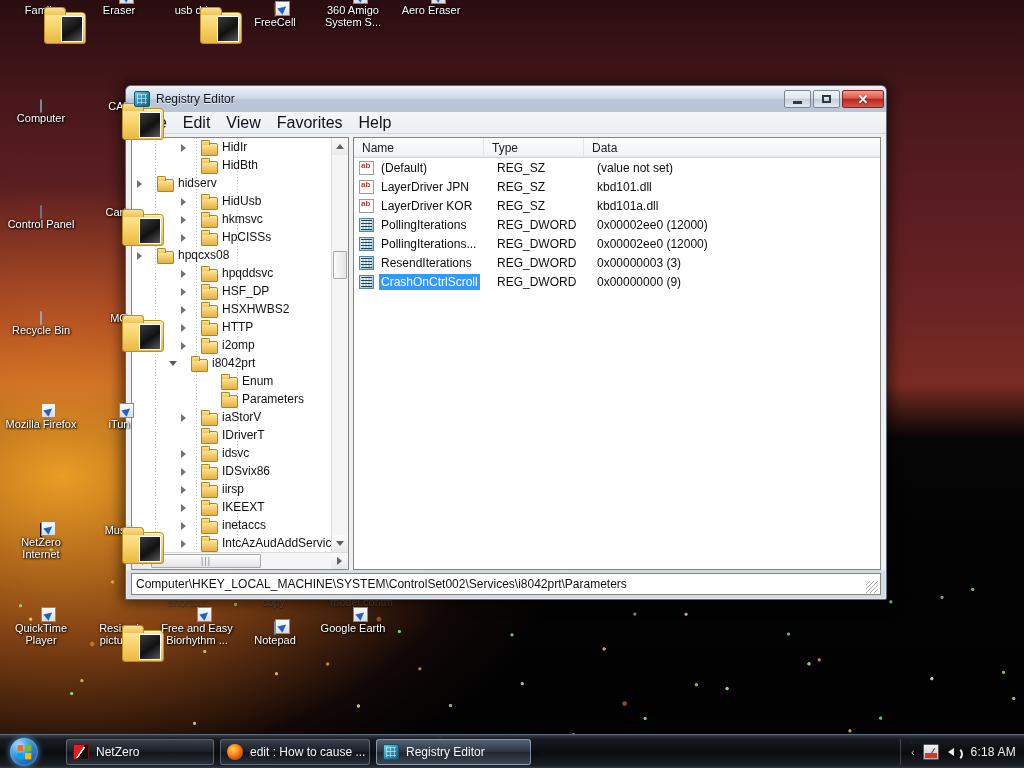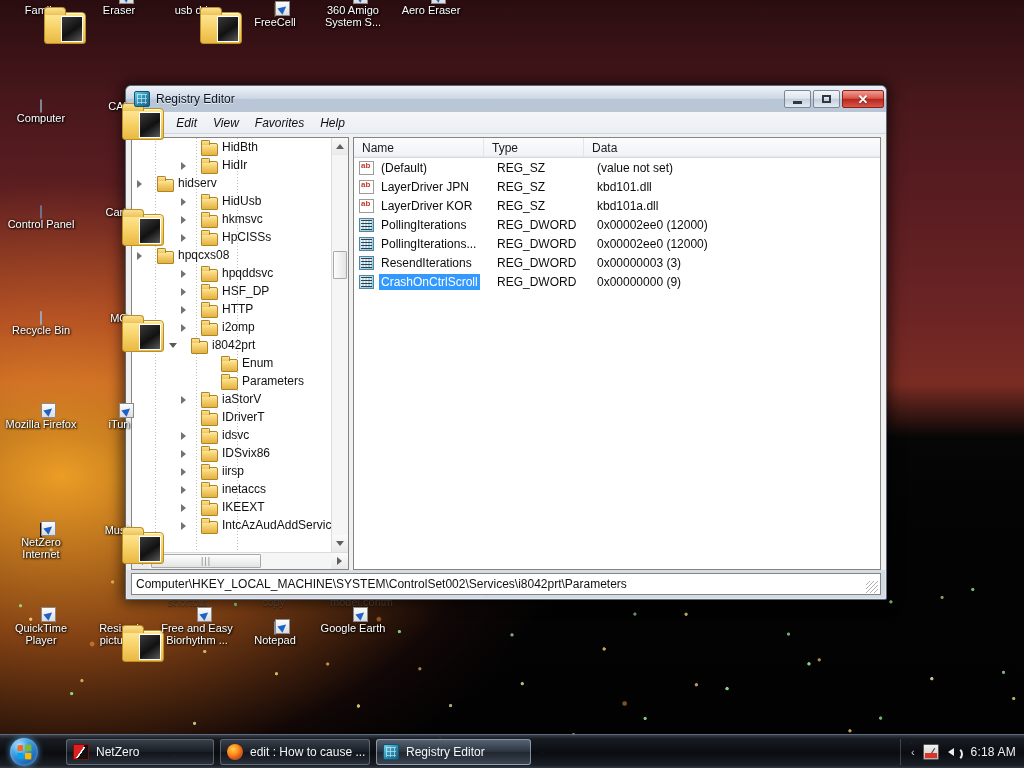--- a/index.html
+++ b/index.html
@@ -204,21 +204,21 @@
   .winbtn .x { color: #fff; font-size: 13px; font-weight: bold; line-height: 1;
                text-shadow: 0 1px 1px rgba(0,0,0,.5); font-family:"Liberation Sans",sans-serif; }
 
   #menubar {
     height: 22px; flex: 0 0 22px;
     background: linear-gradient(to bottom,#f4f6f8,#eaeef3);
     display: flex; align-items: center; padding-left: 8px; gap: 2px;
     border-bottom: 1px solid #cfd7e0;
   }
   .menuitem {
-    font-size: 12px; color: #0d1117; padding: 2px 7px; cursor: default; font-style: italic;
+    font-size: 16px; color: #0d1117; padding: 2px 7px; cursor: default;
   }
 
   #workarea { flex: 1; display: flex; background: #f0f0f0; padding: 0; min-height:0; }
 
   
   #treepane {
     width: 218px; flex: 0 0 218px;
     display:flex; flex-direction:column;
     margin: 3px 0 0 5px;
     border: 1px solid #848484;
@@ -520,31 +520,31 @@
       </div>
 
     <div id="workarea">
 
       <div id="treepane">
         <div id="treeinner">
           <div id="treescroll">
             <div class="guides"></div>
             <div class="treerows" id="treerows">
                 <div class="trow" style="padding-left: 46px;">
+                  <span class="expander collapsed"></span>
+                  <span class="dots"></span>
+                  <span class="ficon"></span>
+                  <span class="tlabel">HidIr</span>
+                </div>
+                <div class="trow" style="padding-left: 46px;">
                   <span class="expander "></span>
                   <span class="dots"></span>
                   <span class="ficon"></span>
                   <span class="tlabel">HidBth</span>
                 </div>
-                <div class="trow" style="padding-left: 46px;">
-                  <span class="expander collapsed"></span>
-                  <span class="dots"></span>
-                  <span class="ficon"></span>
-                  <span class="tlabel">HidIr</span>
-                </div>
                 <div class="trow" style="">
                   <span class="expander collapsed"></span>
                   <span class="dots"></span>
                   <span class="ficon"></span>
                   <span class="tlabel">hidserv</span>
                 </div>
                 <div class="trow" style="padding-left: 46px;">
                   <span class="expander collapsed"></span>
                   <span class="dots"></span>
                   <span class="ficon"></span>
@@ -572,20 +572,26 @@
                   <span class="expander collapsed"></span>
                   <span class="dots"></span>
                   <span class="ficon"></span>
                   <span class="tlabel">hpqddsvc</span>
                 </div>
                 <div class="trow" style="padding-left: 46px;">
                   <span class="expander collapsed"></span>
                   <span class="dots"></span>
                   <span class="ficon"></span>
                   <span class="tlabel">HSF_DP</span>
+                </div>
+                <div class="trow" style="padding-left: 46px;">
+                  <span class="expander collapsed"></span>
+                  <span class="dots"></span>
+                  <span class="ficon"></span>
+                  <span class="tlabel">HSXHWBS2</span>
                 </div>
                 <div class="trow" style="padding-left: 46px;">
                   <span class="expander collapsed"></span>
                   <span class="dots"></span>
                   <span class="ficon"></span>
                   <span class="tlabel">HTTP</span>
                 </div>
                 <div class="trow" style="padding-left: 46px;">
                   <span class="expander collapsed"></span>
                   <span class="dots"></span>
@@ -637,27 +643,27 @@
                 <div class="trow" style="padding-left: 46px;">
                   <span class="expander collapsed"></span>
                   <span class="dots"></span>
                   <span class="ficon"></span>
                   <span class="tlabel">iirsp</span>
                 </div>
                 <div class="trow" style="padding-left: 46px;">
                   <span class="expander collapsed"></span>
                   <span class="dots"></span>
                   <span class="ficon"></span>
+                  <span class="tlabel">IKEEXT</span>
+                </div>
+                <div class="trow" style="padding-left: 46px;">
+                  <span class="expander collapsed"></span>
+                  <span class="dots"></span>
+                  <span class="ficon"></span>
                   <span class="tlabel">inetaccs</span>
-                </div>
-                <div class="trow" style="padding-left: 46px;">
-                  <span class="expander collapsed"></span>
-                  <span class="dots"></span>
-                  <span class="ficon"></span>
-                  <span class="tlabel">IKEEXT</span>
                 </div>
                 <div class="trow" style="padding-left: 46px;">
                   <span class="expander collapsed"></span>
                   <span class="dots"></span>
                   <span class="ficon"></span>
                   <span class="tlabel">IntcAzAudAddService</span>
                 </div>
               </div>
           </div>
           <div class="vscroll">

